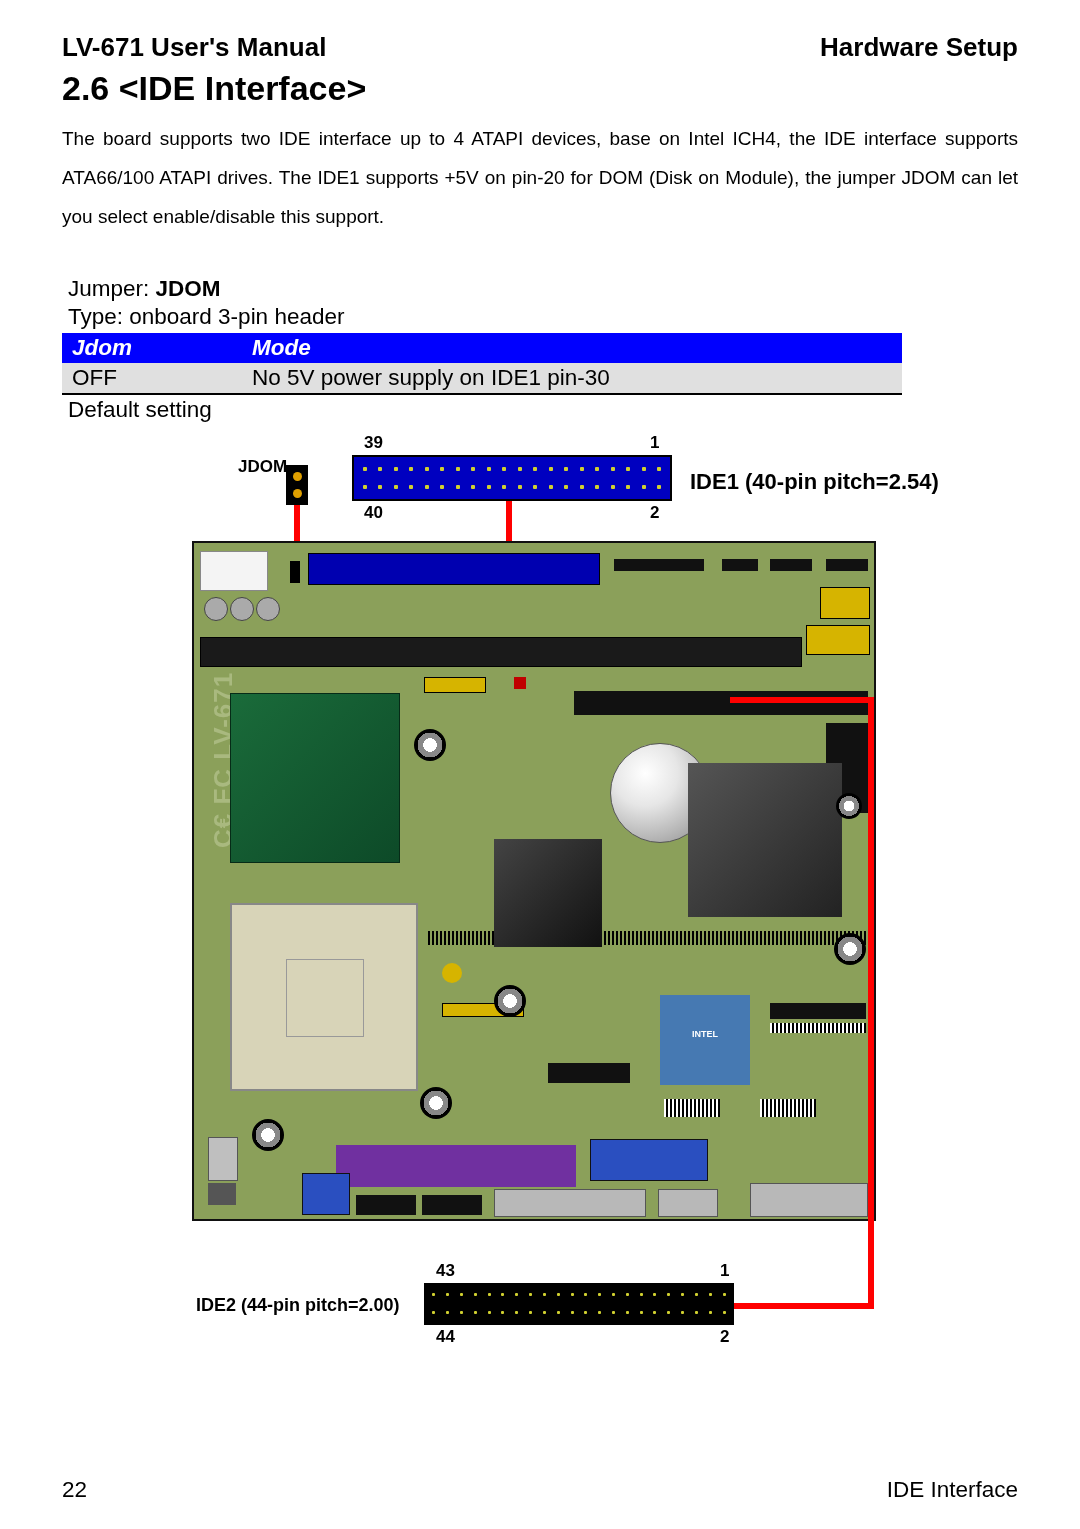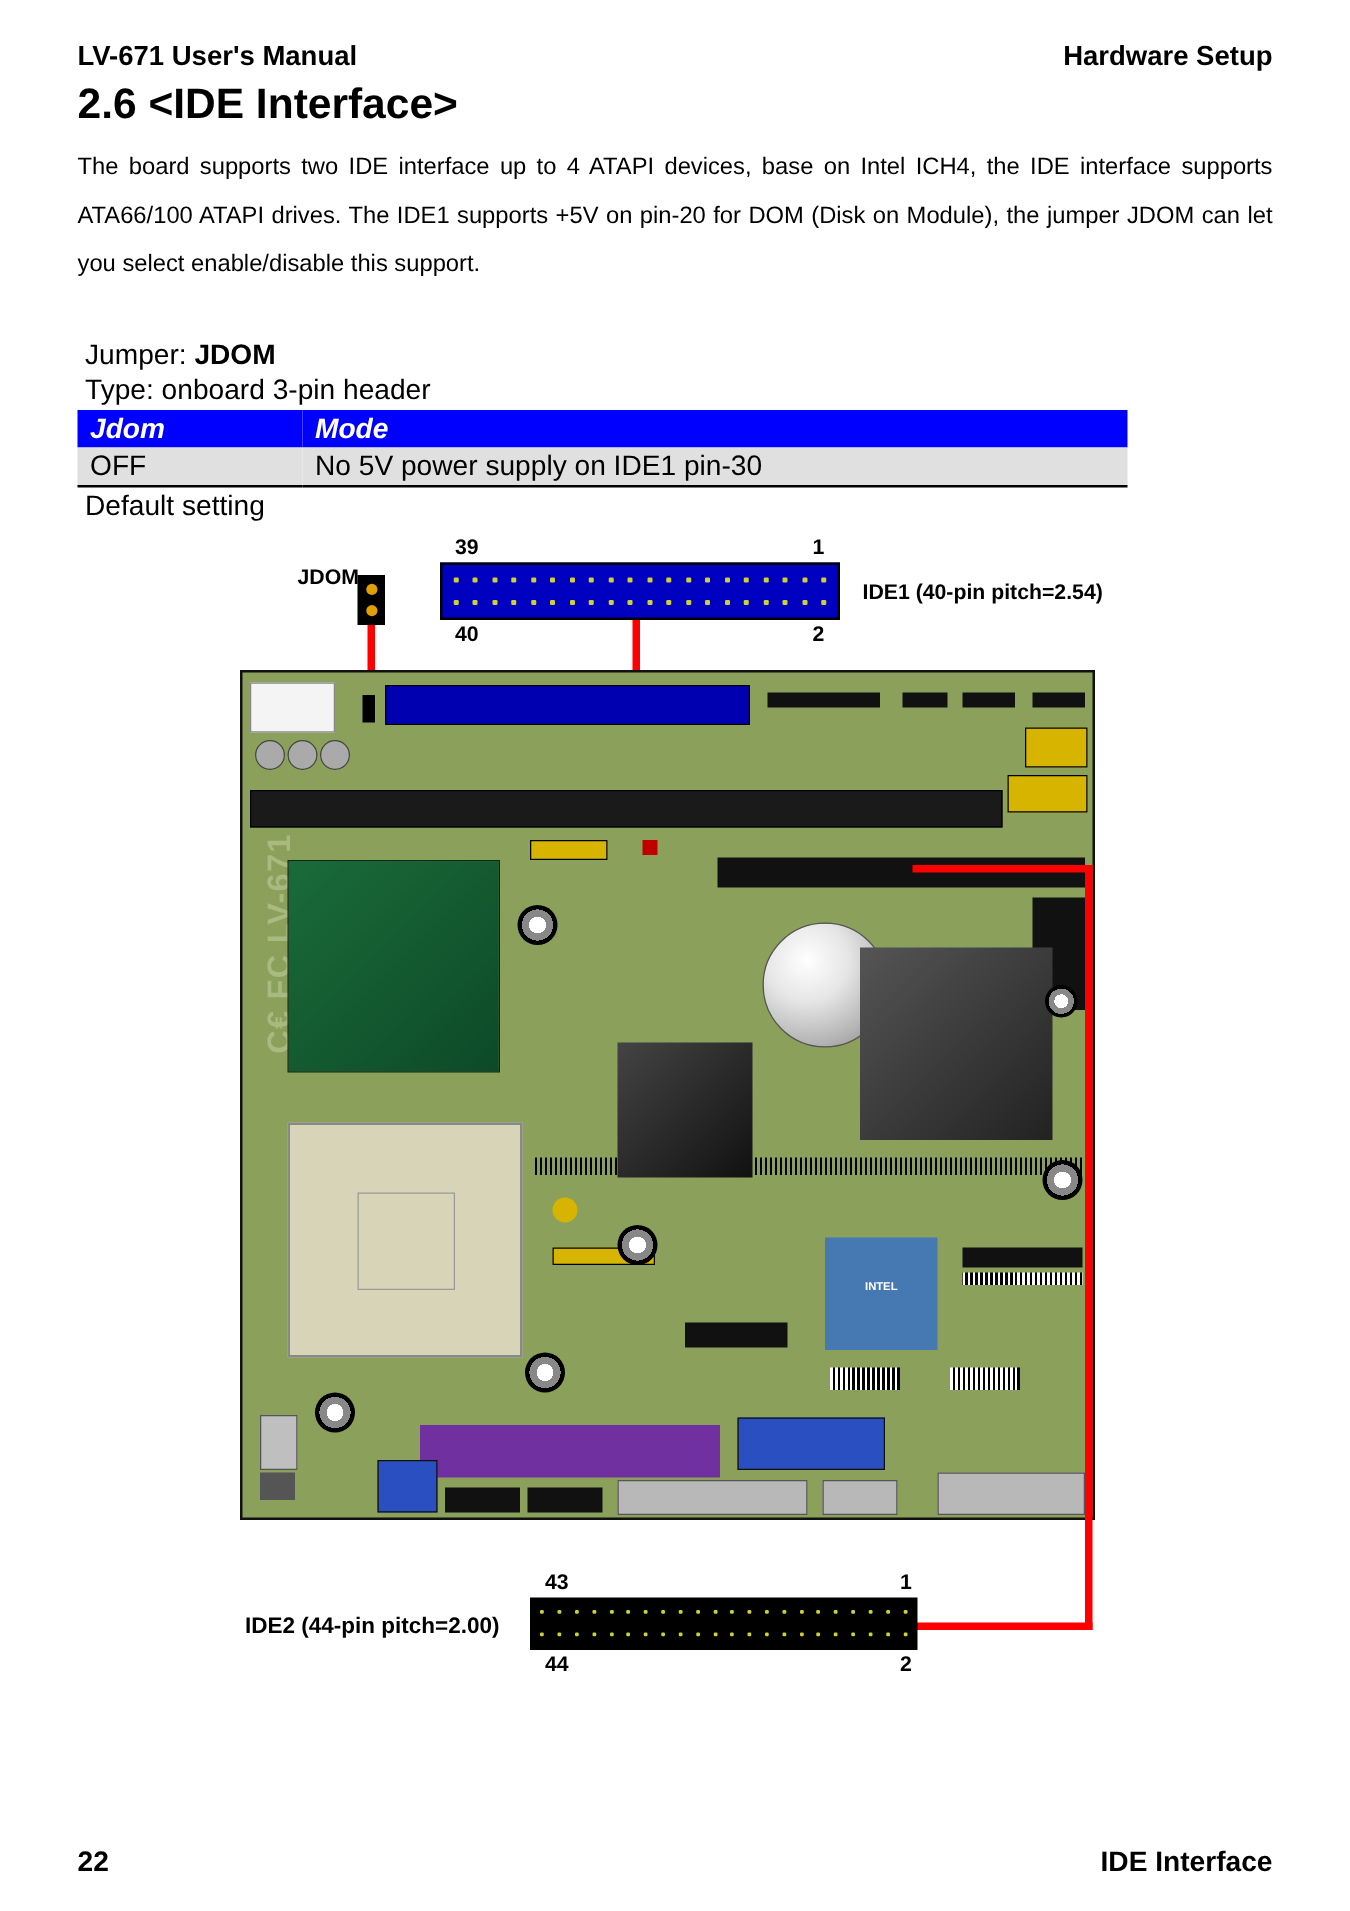--- a/index.html
+++ b/index.html
@@ -9,21 +9,21 @@
     width: 1080px;
     height: 1529px;
     box-sizing: border-box;
     padding: 32px 62px 24px 62px;
     position: relative;
   }
   .header-row {
     display: flex;
     justify-content: space-between;
     font-weight: bold;
-    font-size: 22px;
+    font-size: 26px;
     margin-bottom: 6px;
   }
   .section-title {
     font-size: 34px;
     font-weight: bold;
     margin: 6px 0 12px 0;
   }
   .body-text {
     font-size: 19px;
     line-height: 2.05;
@@ -119,21 +119,21 @@
   .callout-red {
     position: absolute;
     background: #ff0000;
   }
   .footer-row {
     position: absolute;
     left: 62px; right: 62px;
     bottom: 26px;
     display: flex;
     justify-content: space-between;
-    font-weight: bold;
+    font-weight: normal;
     font-size: 22.5px;
   }
   
   .chip { position: absolute; background: #222; }
   .battery {
     position: absolute;
     border-radius: 50%;
     background: radial-gradient(circle at 35% 30%, #fff 0%, #e6e6e6 35%, #b5b5b5 70%, #888 100%);
     border: 1px solid #555;
   }
@@ -253,21 +253,21 @@
       <div class="pin"></div>
       <div class="pin"></div>
       <div class="pin"></div>
       <div class="pin"></div>
       <div class="pin"></div>
       <div class="pin"></div>
       <div class="pin"></div>
     </div>
   <div class="pinlabel" style="left:302px; top:70px;">40</div>
   <div class="pinlabel" style="left:588px; top:70px;">2</div>
-  <div class="label" style="left:628px; top:36px; font-size:17px;">IDE1 (40-pin pitch=2.54)</div>
+  <div class="label" style="left:628px; top:36px; font-size:22px;">IDE1 (40-pin pitch=2.54)</div>
 
   <div class="label" style="left:176px; top:24px;">JDOM</div>
   <div class="jdom-jumper" style="left:224px; top:32px;">
     <div class="dot"></div>
       <div class="dot"></div>
   </div>
 
   <div class="callout-red" style="left:444px; top:68px; width:6px; height:52px;"></div>
 
   <div class="callout-red" style="left:232px; top:72px; width:6px; height:64px;"></div>

